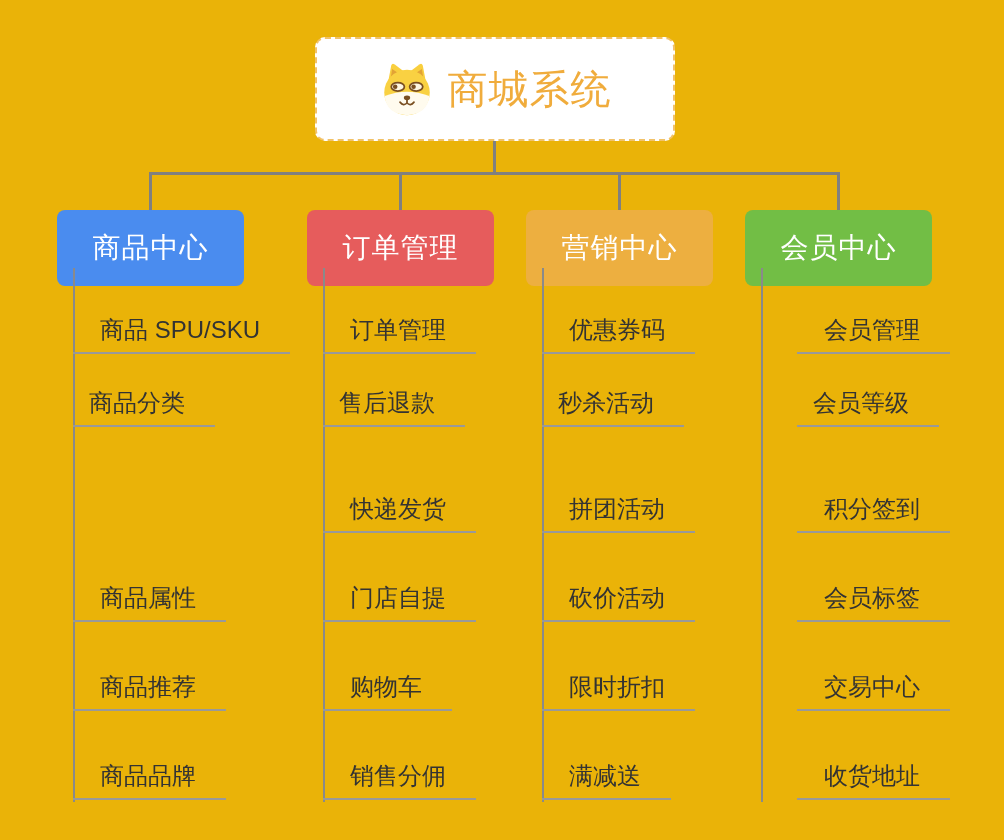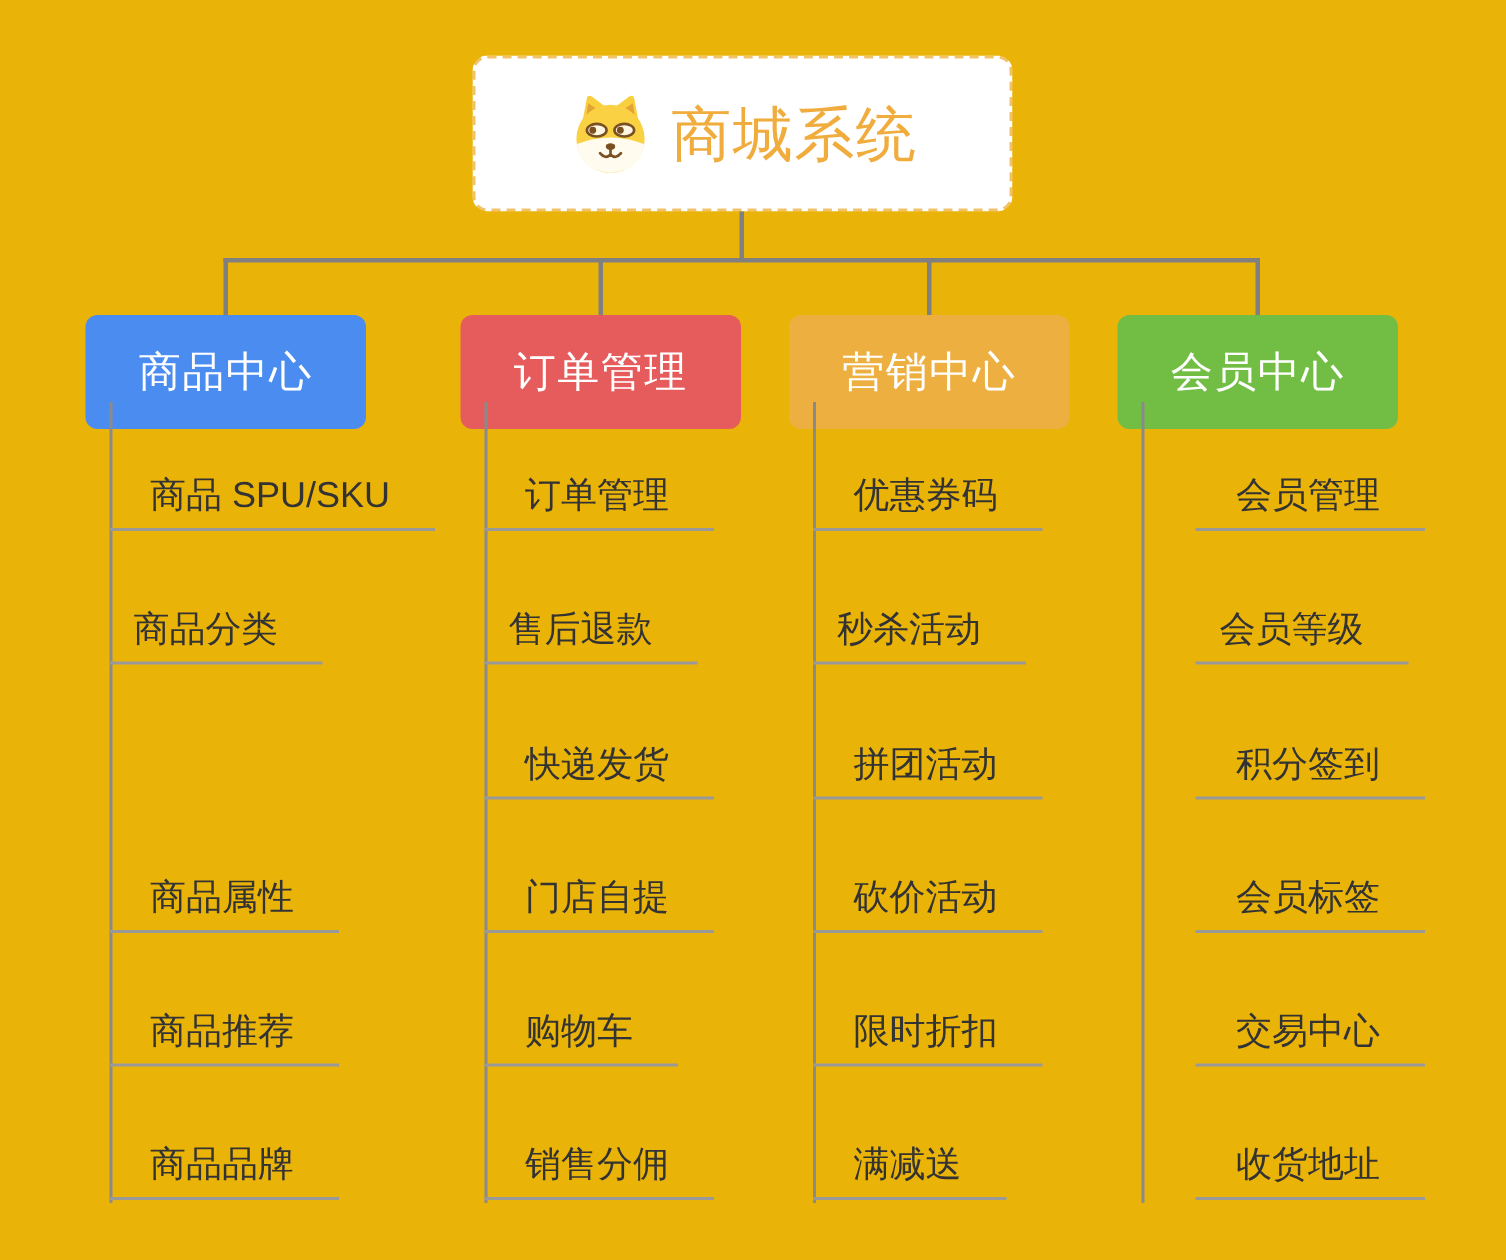--- a/index.html
+++ b/index.html
@@ -57,21 +57,21 @@
     position:absolute;
     display:flex;align-items:flex-end;
     height:44px;
     padding:0 30px 6px 27px;
     border-bottom:2px solid #999999;
     font-size:24px;color:#333333;
     white-space:nowrap;
     box-sizing:content-box;
   }
   .c0{left:73px;} .c1{left:323px;} .c2{left:542px;} .c3{left:761px;margin-left:36px;}
-  .r0{top:302px;} .r1{top:391px;padding-left:16px;} .r2{top:481px;}
+  .r0{top:302px;} .r1{top:375px;padding-left:16px;} .r2{top:481px;}
   .r3{top:570px;} .r4{top:659px;} .r5{top:748px;}
 </style>
 </head>
 <body>
 
 <div class="canvas">
 
   <div class="root-node">
     <svg class="doge" viewBox="0 0 64 64" aria-hidden="true">
       <path d="M10 26 L14 5 Q15 2 18 4 L30 13 Z" fill="#f9cf3e"></path>

